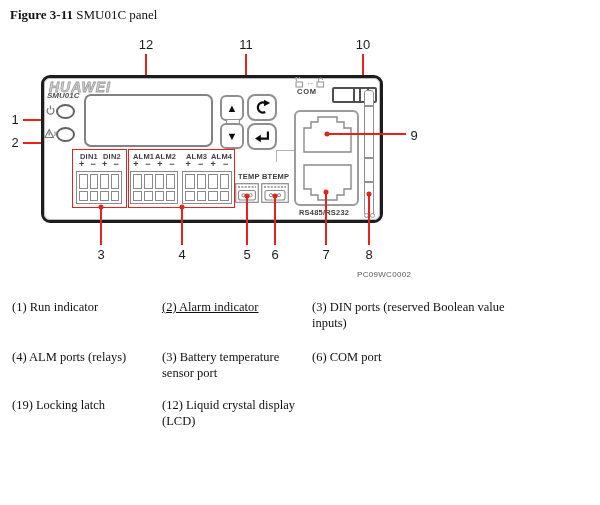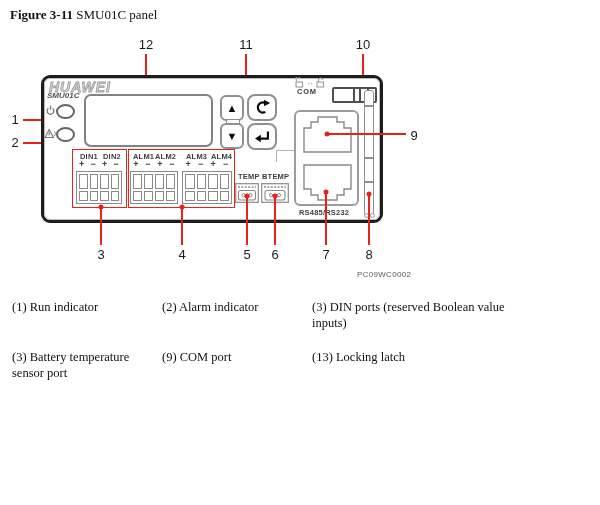--- a/index.html
+++ b/index.html
@@ -9,21 +9,21 @@
 
   
   .doc-serif{font-family:"Liberation Serif",serif;font-size:13px;color:#111;}
   #fig-title{left:10px;top:7px;}
   #fig-title b{font-weight:bold;}
   #legend{left:12px;top:299px;width:578px;display:grid;
           grid-template-columns:150px 150px 1fr;
           grid-template-rows:50px 48px 47px auto;}
   #legend .cell{font-family:"Liberation Serif",serif;font-size:12.5px;line-height:16px;color:#111;}
   #legend .c1 span{display:inline-block;max-width:118px;}
-  #legend .c2 span{display:inline-block;max-width:142px;}
+  #legend .c2 span{display:inline-block;max-width:142px;text-decoration:underline;}
   #legend .c3 span{display:inline-block;max-width:214px;}
 
   
   .num{position:absolute;font-size:13px;color:#1a1a1a;transform:translateX(-50%);}
   .vline{position:absolute;width:1.6px;background:#e5231b;}
   .hline{position:absolute;height:1.6px;background:#e5231b;}
   .dot{position:absolute;width:5px;height:5px;border-radius:50%;background:#e5231b;
        transform:translate(-50%,-50%);}
 
   
@@ -272,18 +272,20 @@
   <div class="dot" style="left:369px;top:194px;"></div>
   <div class="vline" style="left:368.3px;top:196px;height:49px;"></div>
   <div class="num" style="left:369px;top:247px;">8</div>
 
   <div id="part-number" class="abs">PC09WC0002</div>
 
   <div id="legend" class="abs">
     <div class="cell c1"><span>(1) Run indicator</span></div>
     <div class="cell c2"><span>(2) Alarm indicator</span></div>
     <div class="cell c3"><span>(3) DIN ports (reserved Boolean value inputs)</span></div>
+    <div class="cell c1"><span>(4) ALM ports (relays)</span></div>
     <div class="cell c3"><span>(3) Battery temperature sensor port</span></div>
-    <div class="cell c3"><span>(9) COM port</span></div>
-    <div class="cell c1"><span>(13) Locking latch</span></div>
+    <div class="cell c3"><span>(6) COM port</span></div>
+    <div class="cell c1"><span>(19) Locking latch</span></div>
+    <div class="cell c3"><span>(12) Liquid crystal display (LCD)</span></div>
   </div>
 
 </div>
 
 </body></html>

